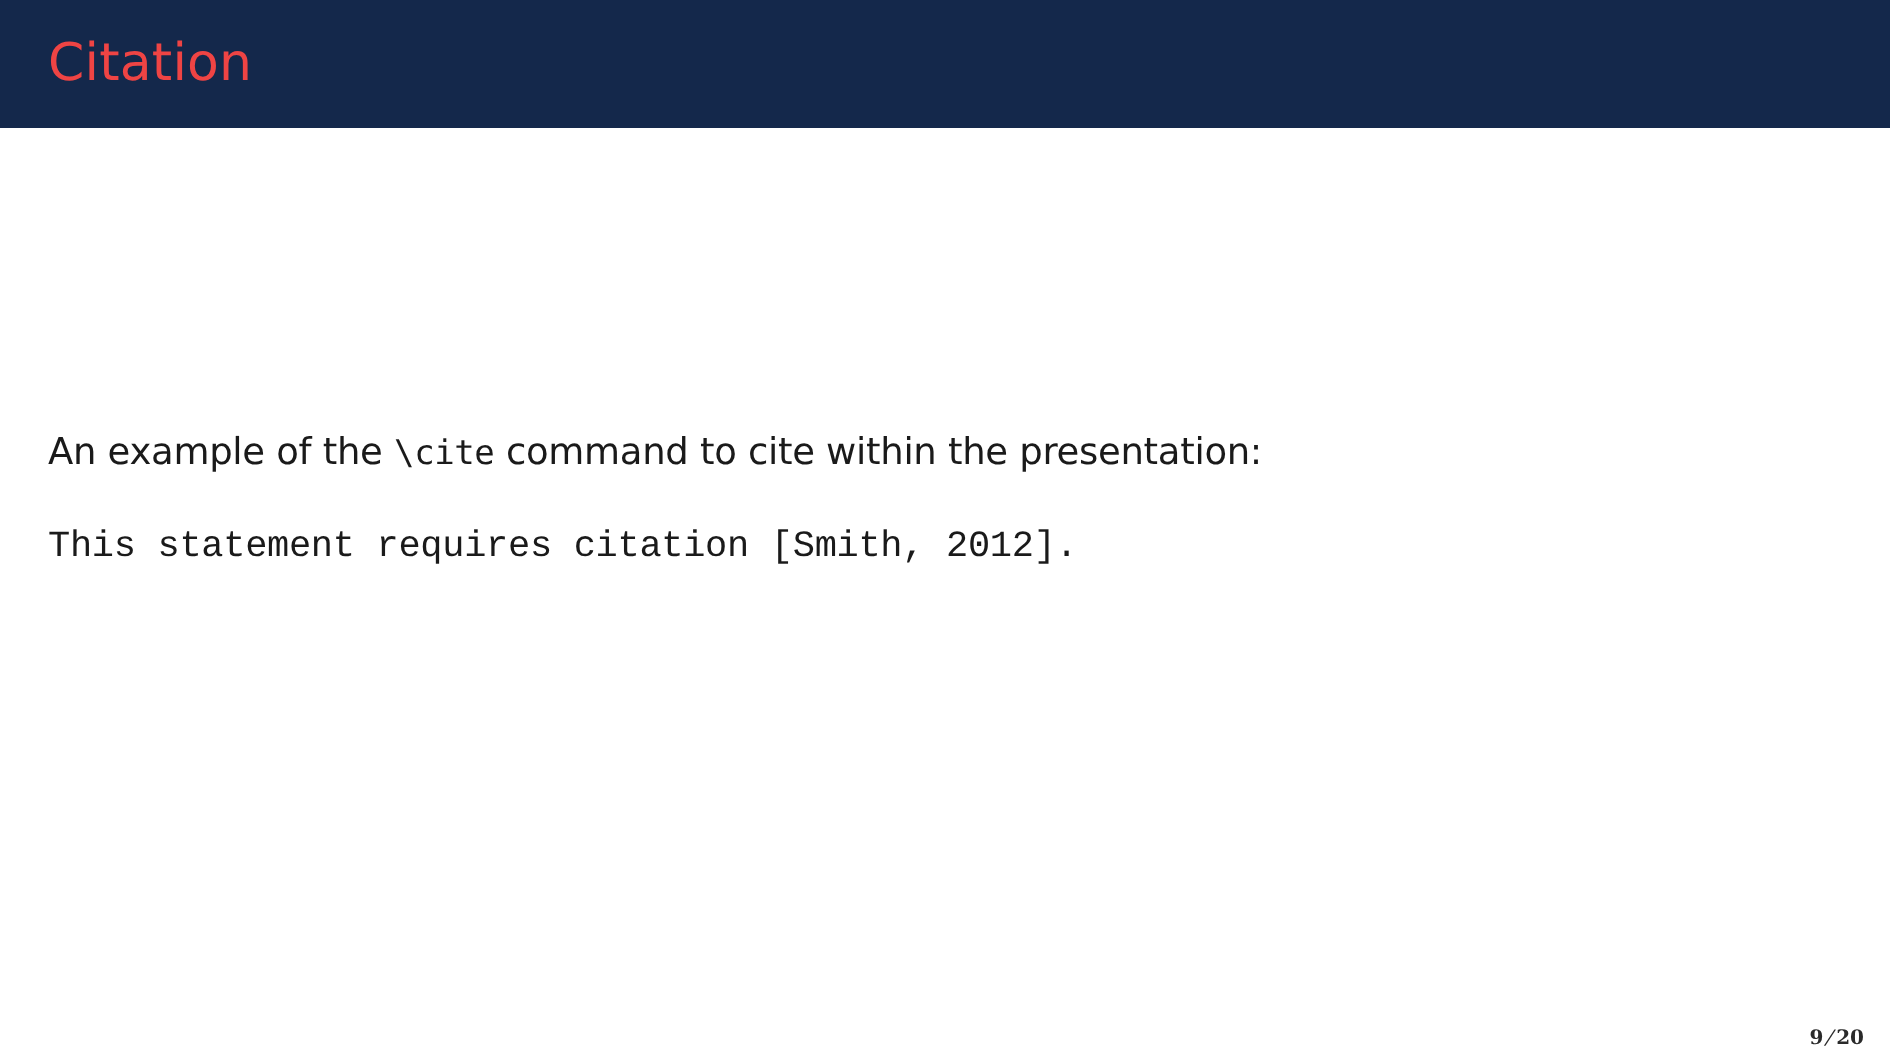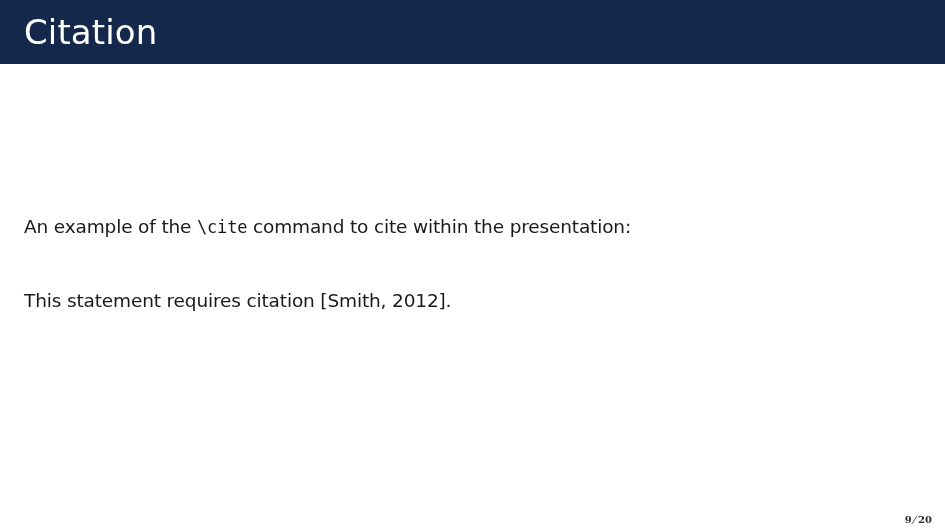--- a/index.html
+++ b/index.html
@@ -24,23 +24,23 @@
     position: absolute;
     top: 0;
     left: 0;
     width: 945px;
     height: 64px;
     background: #14284b;
     display: flex;
     align-items: center;
   }
   .slide-title {
-    color: #ffffff;
+    color: #ef4444;
     font-family: "DejaVu Sans", sans-serif;
-    font-size: 34px;
+    font-size: 26px;
     font-weight: 400;
     letter-spacing: 0.1px;
     margin-left: 24px;
     line-height: 1;
     white-space: nowrap;
   }
   .slide-body {
     position: absolute;
     top: 64px;
     left: 0;
@@ -57,21 +57,22 @@
   }
   .body-line {
     font-family: "DejaVu Sans", sans-serif;
     font-size: 18.5px;
     color: #1a1a1a;
     line-height: 1.32;
     letter-spacing: -0.15px;
     white-space: nowrap;
   }
   .body-line + .body-line {
-    margin-top: 50px;
+    margin-top: 23px;
+    font-family: Liberation Mono, monospace;
   }
   .mono {
     font-family: "DejaVu Sans Mono", monospace;
     font-size: 17px;
     letter-spacing: -0.2px;
   }
   .slide-footer {
     position: absolute;
     left: 0;
     bottom: 0;

